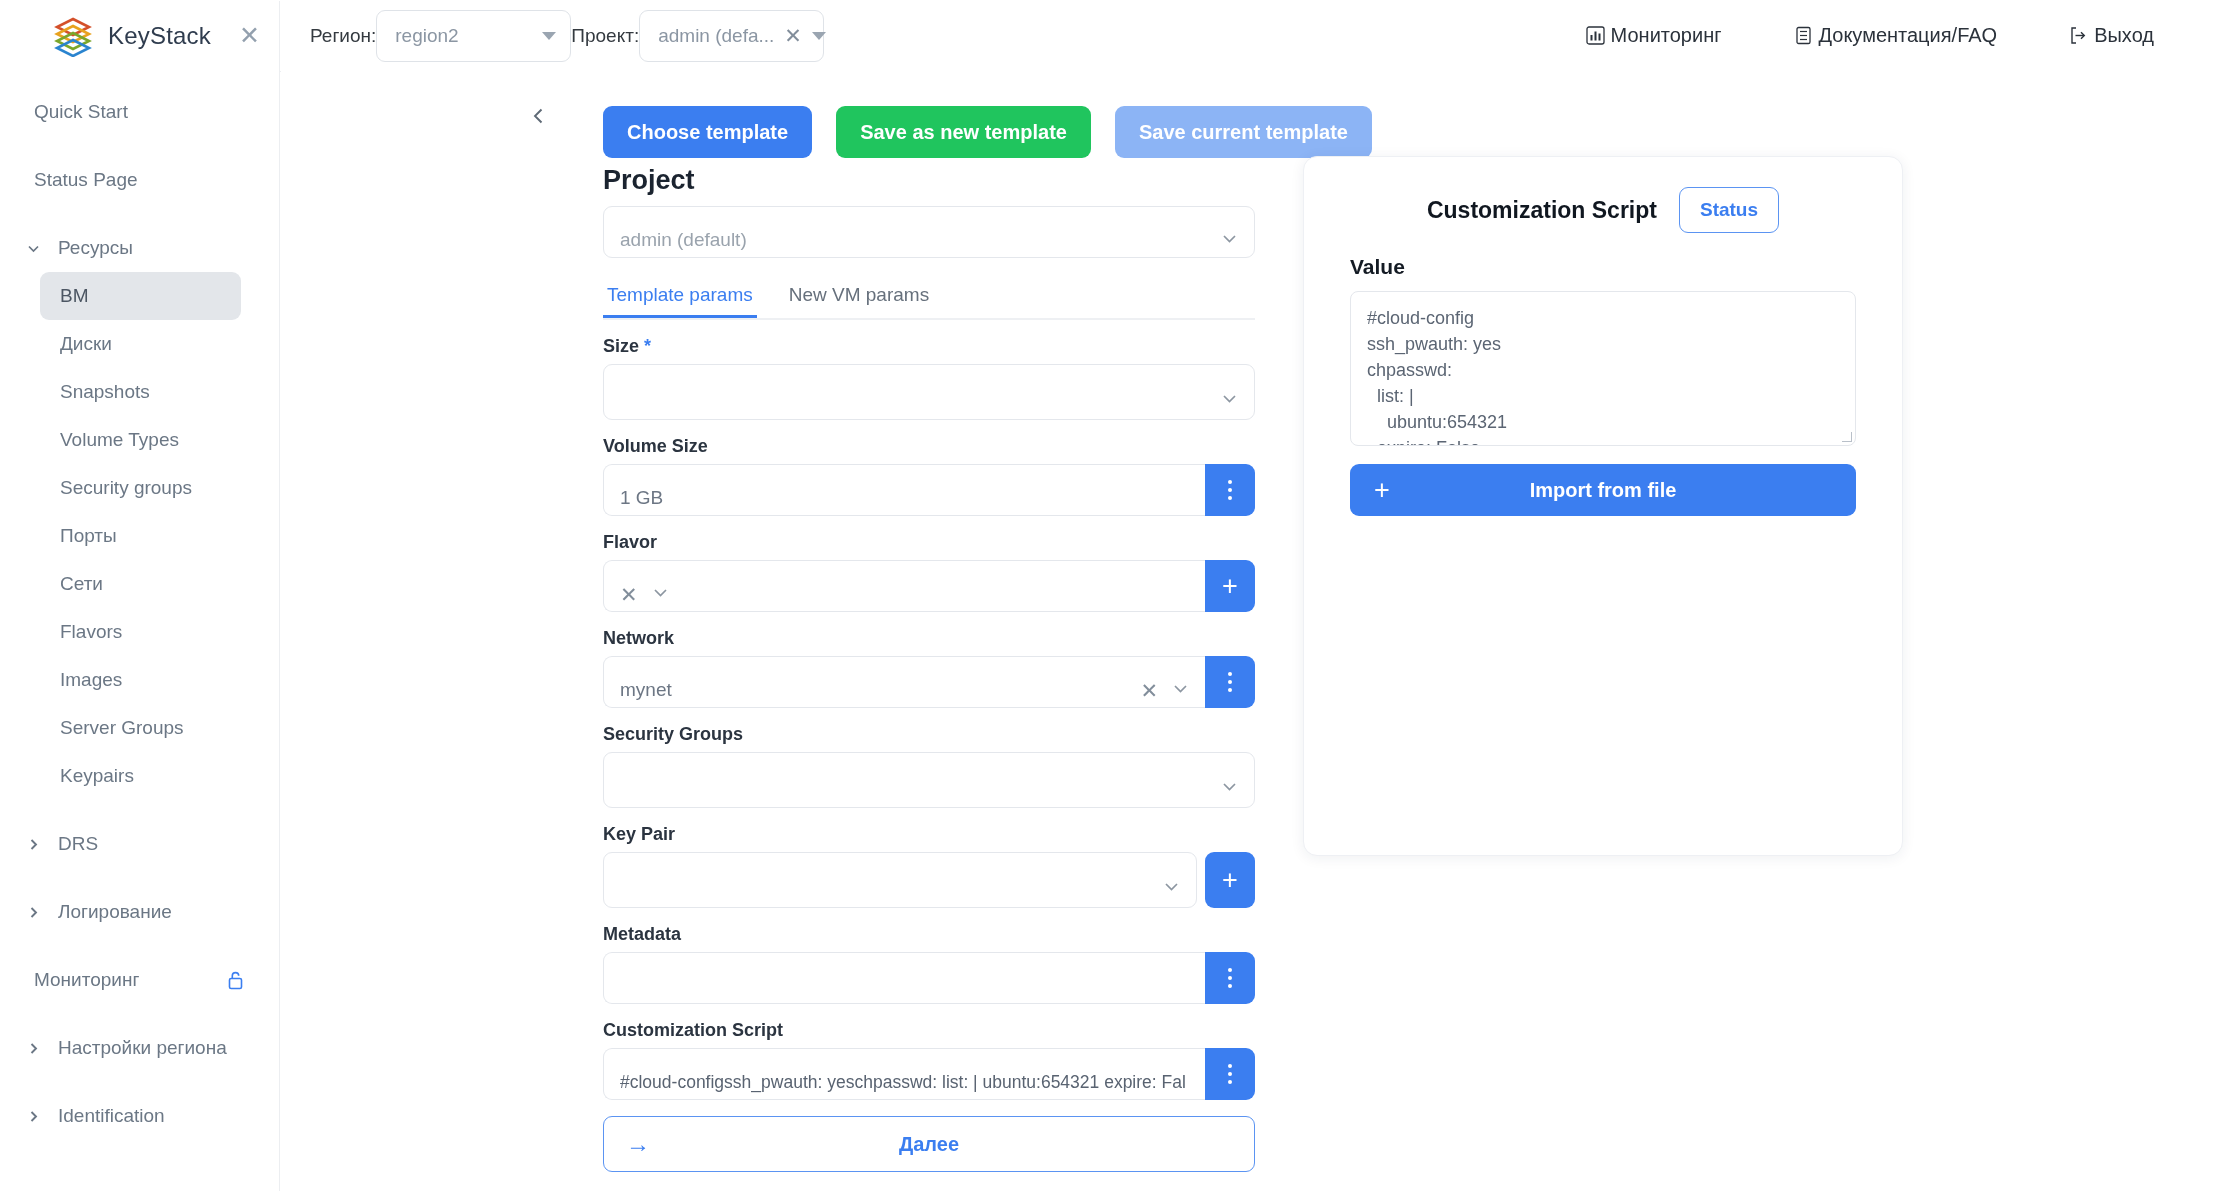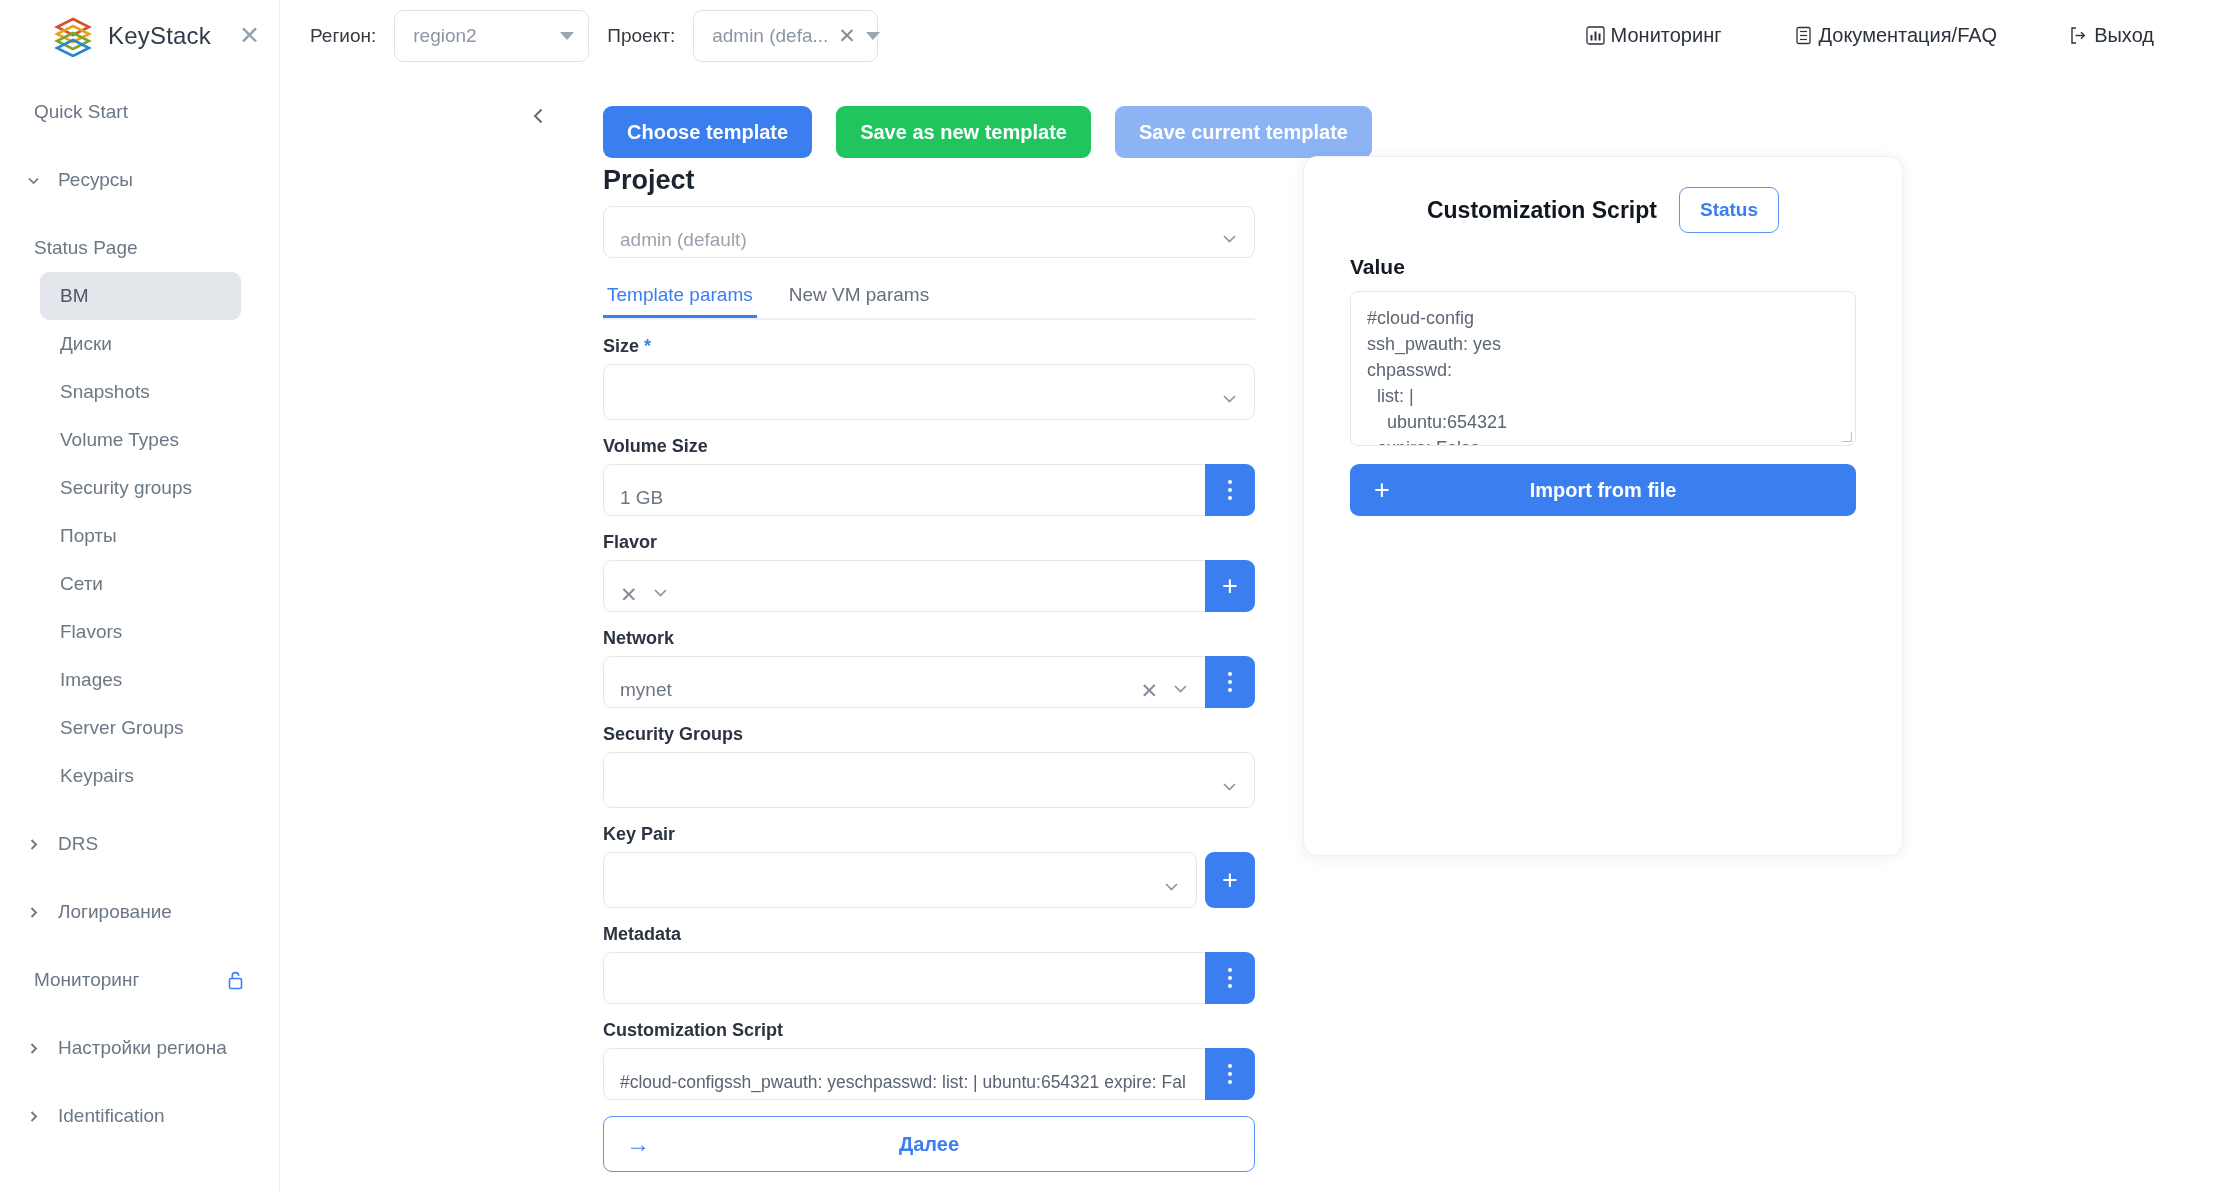--- a/index.html
+++ b/index.html
@@ -27,21 +27,21 @@
   .brand-logo { width: 42px; height: 42px; flex: 0 0 42px; }
   .brand-name {
     font-size: 24px; color: #2f3c4e; font-weight: 400;
     letter-spacing: .2px;
   }
   .brand-close {
     margin-left: 14px; font-size: 25px; color: #93a0ae;
     line-height: 1; cursor: pointer; font-weight: 300;
   }
 
-  .selectors { display: flex; align-items: center; gap: 18px; padding-left: 30px; }
+  .selectors { display: flex; align-items: center; padding-left: 30px; }
   .sel-label { font-size: 19px; color: #343a40; font-weight: 400; }
   .sel-box {
     height: 52px; border: 1px solid #dfe3e8; border-radius: 9px;
     background: #fff; display: flex; align-items: center;
     padding: 0 14px 0 18px; gap: 10px; cursor: pointer;
   }
   .sel-box.region { width: 195px; justify-content: space-between; }
   .sel-box.project { width: 185px; }
   .sel-val { font-size: 19px; color: #8b96a3; white-space: nowrap; }
   .chev-d {
@@ -280,31 +280,31 @@
       <span>Выход</span>
     </div>
   </div>
 </div>
 
 <div class="sidebar">
 
   <div class="nav-item">
     <span class="lbl">Quick Start</span>
   </div>
+  <div class="nav-item gap-top">
+    <span class="lbl">Status Page</span>
+  </div>
+
   <div class="nav-item group gap-top">
     <span class="caret">
       <svg width="15" height="15" viewBox="0 0 15 15">
           <polyline points="3,5.5 7.5,10 12,5.5" fill="none" stroke="#6b7785" stroke-width="1.7"></polyline>
         </svg>
     </span>
     <span class="lbl">Ресурсы</span>
-  </div>
-
-  <div class="nav-item gap-top">
-    <span class="lbl">Status Page</span>
   </div>
 
   <div class="nav-item child active">
     <span class="lbl">ВМ</span>
   </div>
   <div class="nav-item child">
     <span class="lbl">Диски</span>
   </div>
   <div class="nav-item child">
     <span class="lbl">Snapshots</span>

